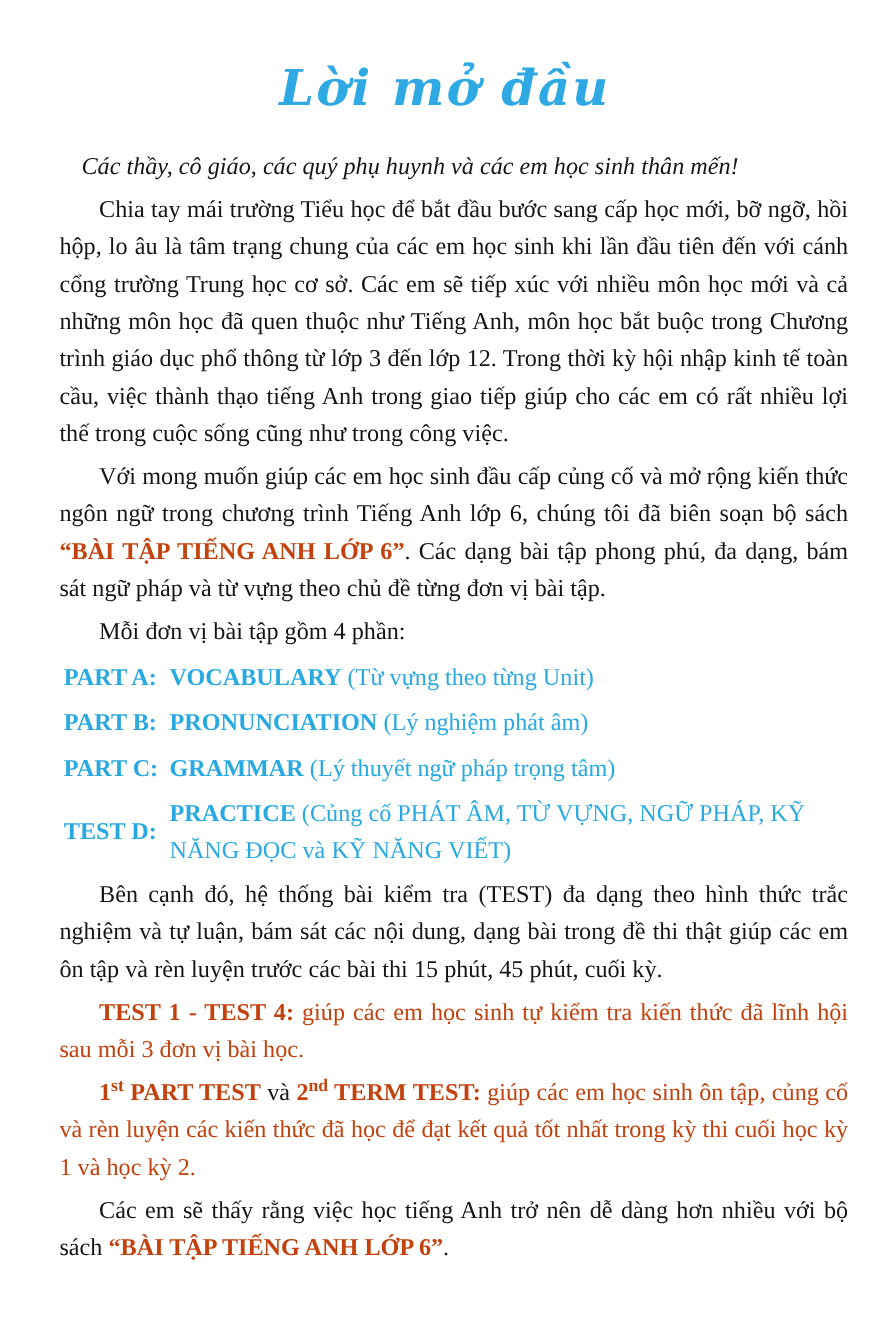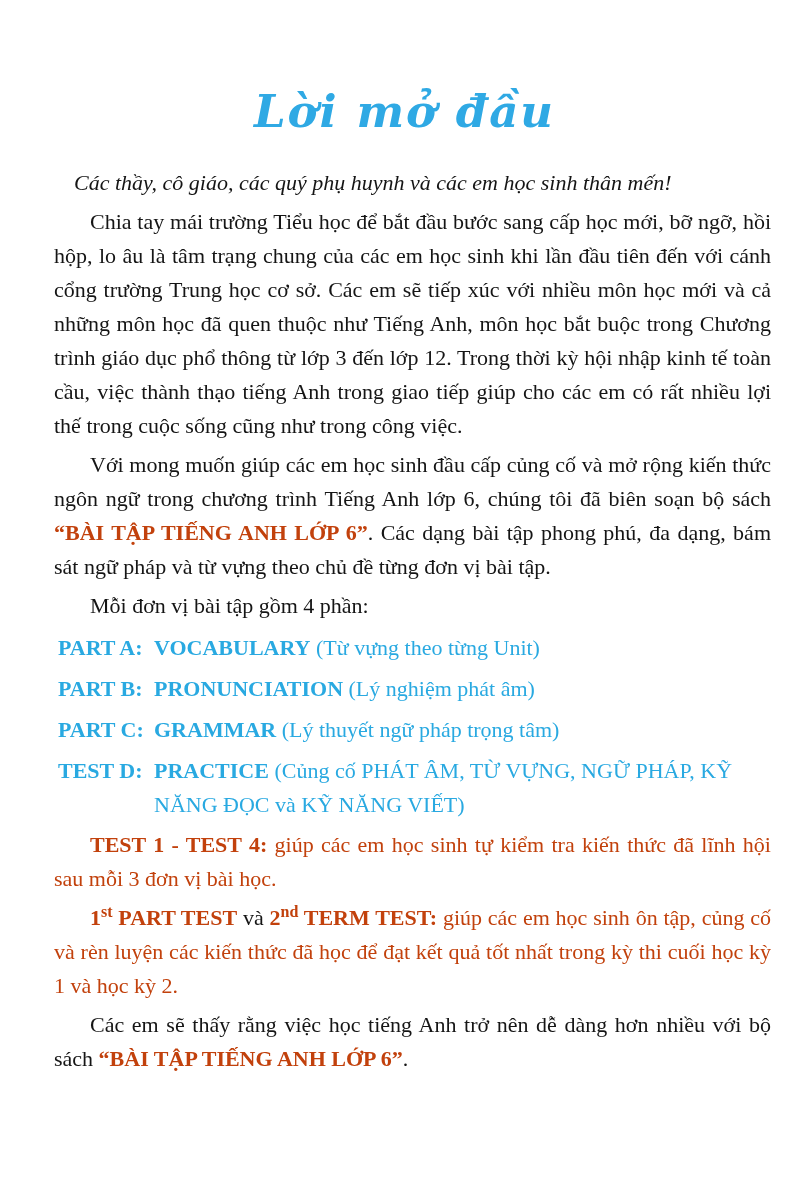--- a/index.html
+++ b/index.html
@@ -16,21 +16,21 @@
     font-family: "Liberation Serif", "DejaVu Serif", serif;
     font-size: 22px;
     line-height: 34px;
     color: #151515;
   }
   .content {
     padding: 0 40px 0 38px;
   }
   .title {
     margin: 0;
-    padding-top: 82px;
+    padding-top: 50px;
     text-align: center;
     font-family: "DejaVu Serif", serif;
     font-style: italic;
     font-weight: 700;
     font-size: 45px;
     line-height: 60px;
     letter-spacing: 2px;
     color: #2fa9e4;
   }
   .greeting {
@@ -48,21 +48,21 @@
   sup {
     font-size: 16px;
     line-height: 0;
     vertical-align: super;
   }
   .parts {
     margin: 8px 0 6px 0;
   }
   .part-row {
     display: flex;
-    align-items: flex-start;
+    align-items: center;
     margin: 7px 0 0 20px;
     color: #29a9e1;
   }
   .part-label {
     flex: 0 0 96px;
     font-weight: 700;
   }
   .part-text {
     flex: 1 1 auto;
     text-align: left;
@@ -97,20 +97,21 @@
       <div class="part-row">
         <span class="part-label">PART C:</span>
         <span class="part-text"><span class="part-name">GRAMMAR</span><span> (Lý thuyết ngữ pháp trọng tâm)</span></span>
       </div>
       <div class="part-row">
         <span class="part-label">TEST D:</span>
         <span class="part-text"><span class="part-name">PRACTICE</span><span> (Củng cố PHÁT ÂM, TỪ VỰNG, NGỮ PHÁP, KỸ NĂNG ĐỌC và KỸ NĂNG VIẾT)</span></span>
       </div>
     </div>
 
+    <p class="para indent">Bên cạnh đó, hệ thống bài kiểm tra (TEST) đa dạng theo hình thức trắc nghiệm và tự luận, bám sát các nội dung, dạng bài trong đề thi thật giúp các em ôn tập và rèn luyện trước các bài thi 15 phút, 45 phút, cuối kỳ.</p>
 
     <p class="para indent blue"><span class="bold">TEST 1 - TEST 4:</span><span> giúp các em học sinh tự kiểm tra kiến thức đã lĩnh hội sau mỗi 3 đơn vị bài học.</span></p>
 
     <p class="para indent"><span class="blue bold"><span>1</span><sup>st</sup><span> PART TEST</span></span><span> và </span><span class="blue bold"><span>2</span><sup>nd</sup><span> TERM TEST:</span></span><span class="blue"> giúp các em học sinh ôn tập, củng cố và rèn luyện các kiến thức đã học để đạt kết quả tốt nhất trong kỳ thi cuối học kỳ 1 và học kỳ 2.</span></p>
 
     <p class="para indent"><span>Các em sẽ thấy rằng việc học tiếng Anh trở nên dễ dàng hơn nhiều với bộ sách </span><span class="blue bold">“BÀI TẬP TIẾNG ANH LỚP 6”</span><span>.</span></p>
 
   </div>
 </div>
 

